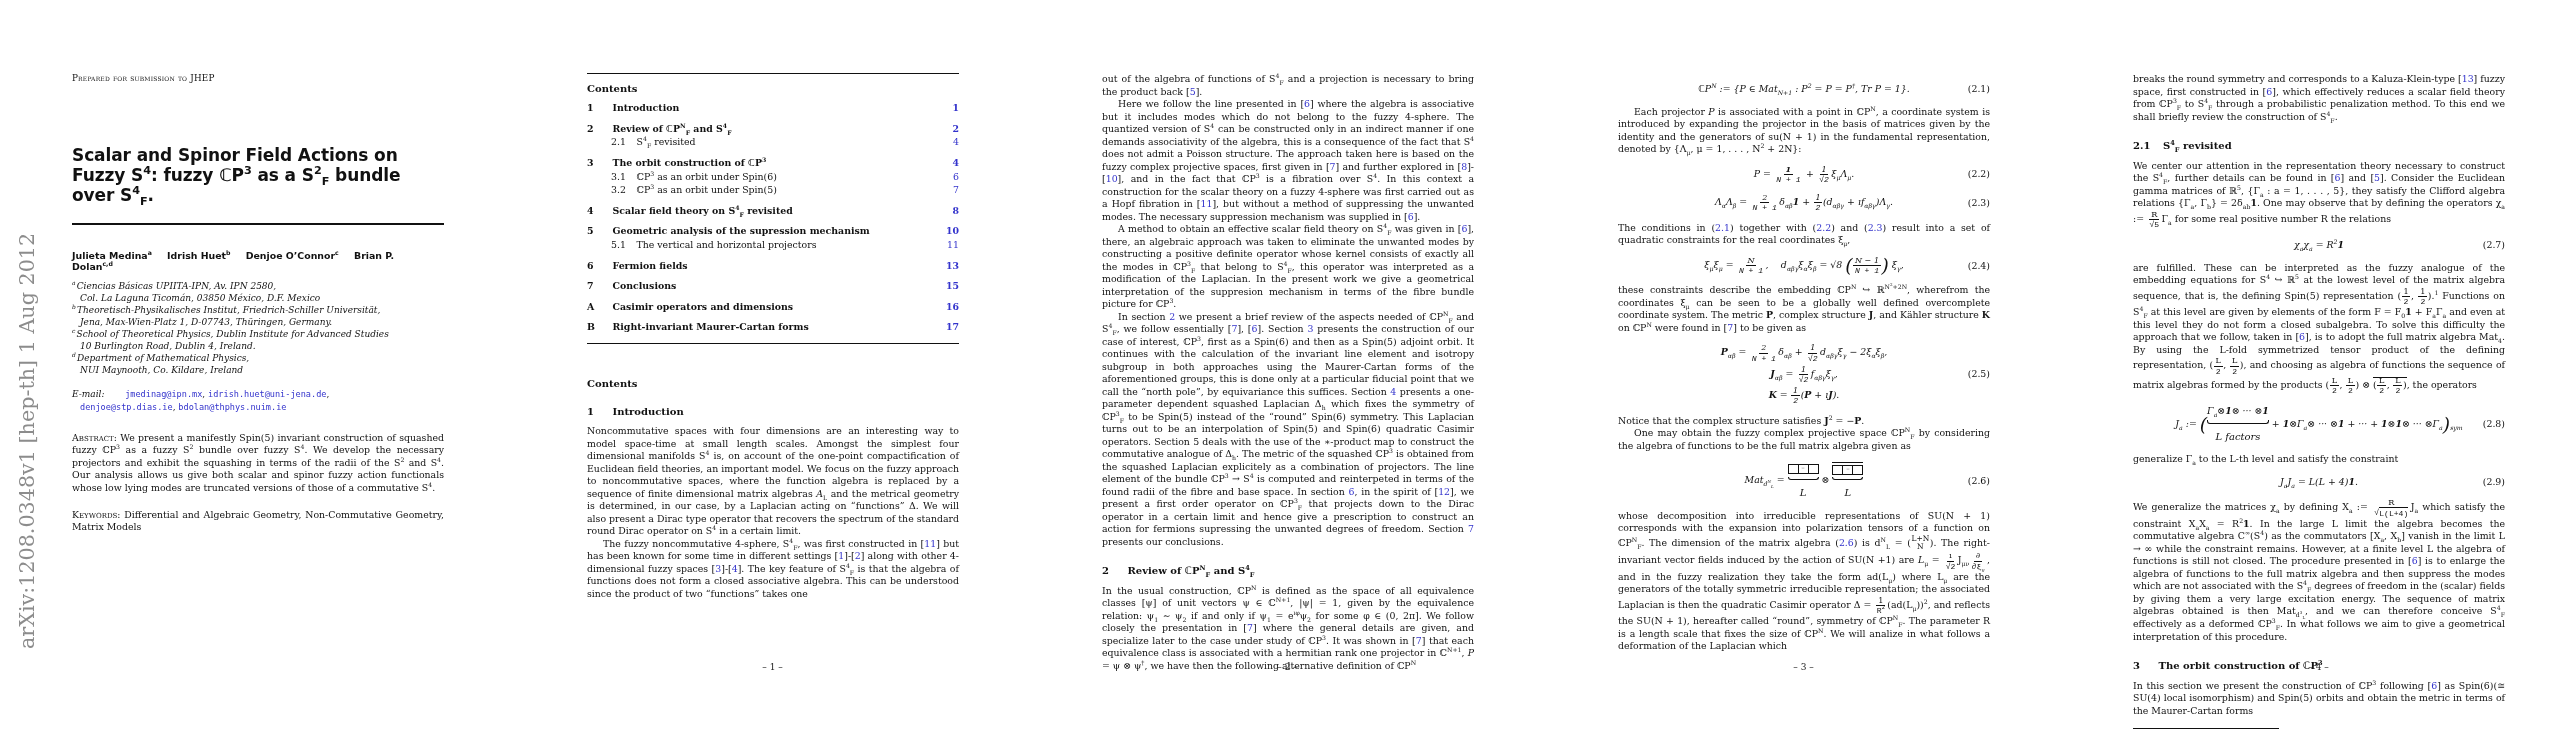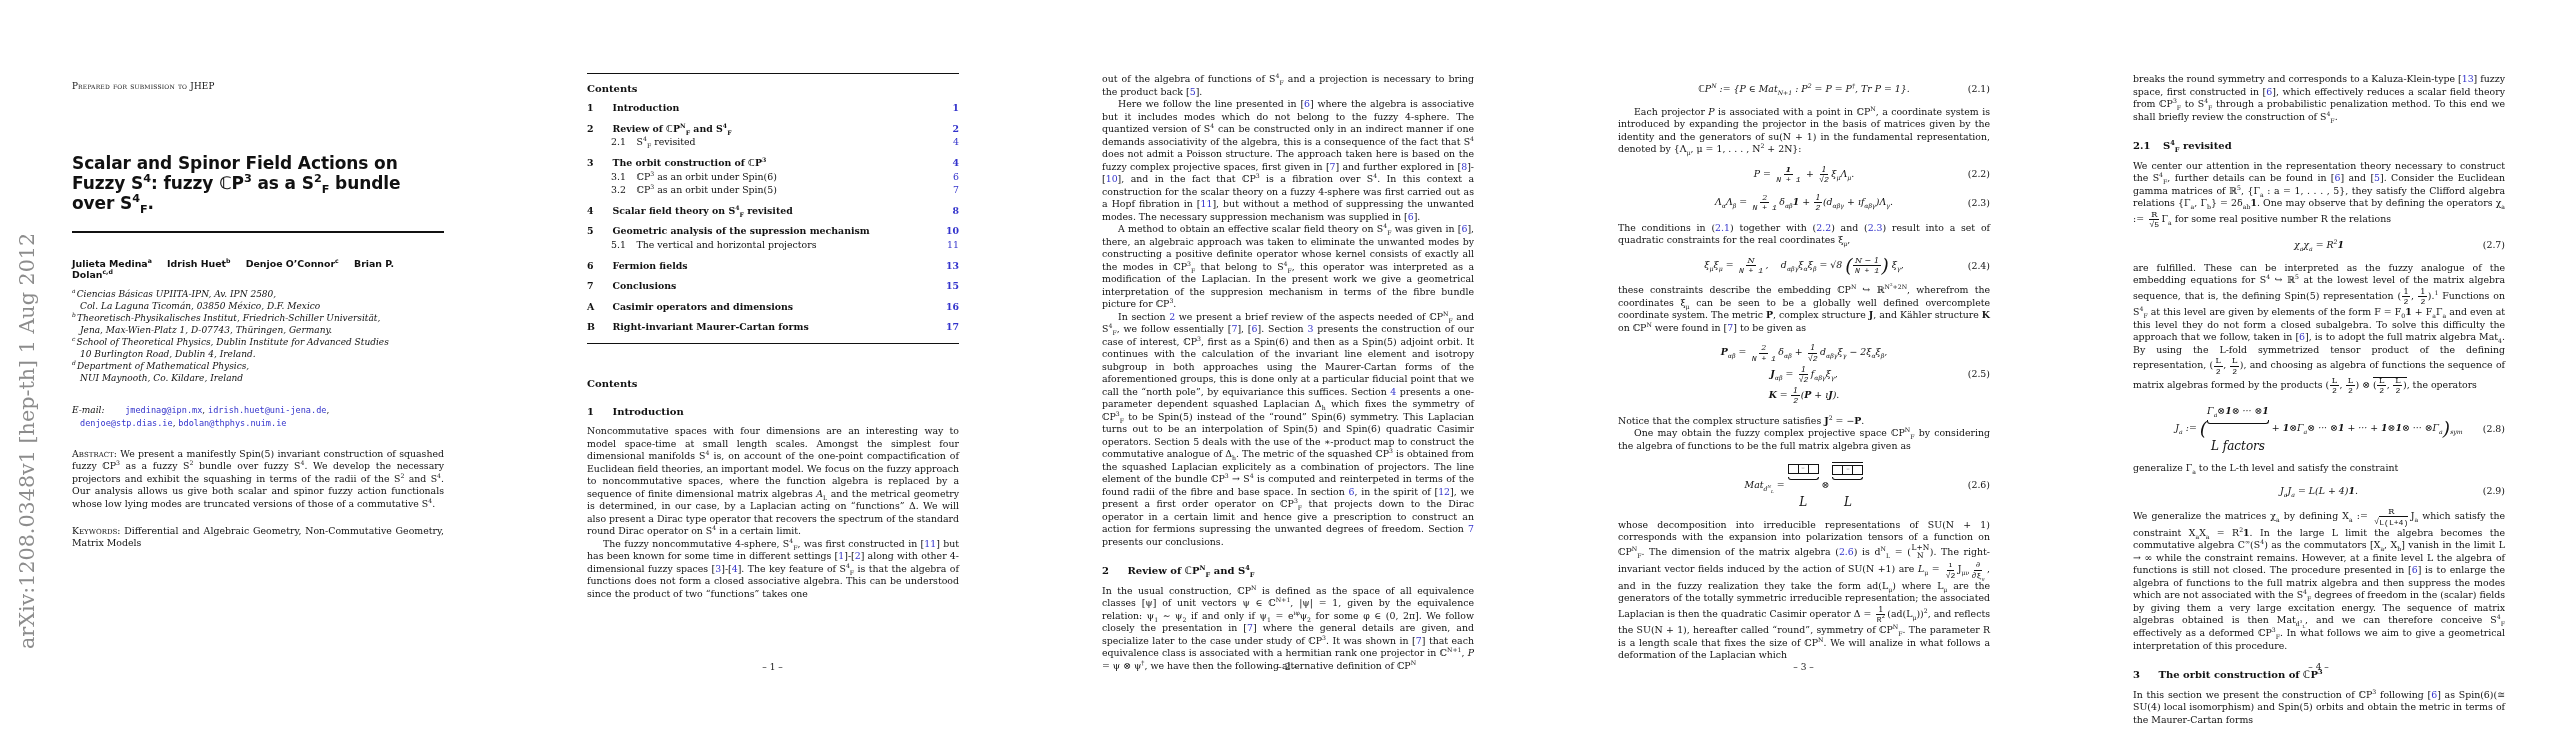--- a/index.html
+++ b/index.html
@@ -37,44 +37,44 @@
   .frac{display:inline-flex;flex-direction:column;align-items:center;vertical-align:middle;
         font-size:0.86em;line-height:1.15;padding:0 0.6px;}
   .ft{display:block;border-bottom:0.7px solid #111;padding:0 1.8px;}
   .fb{display:block;padding:0 1.8px;font-family:Liberation Mono, monospace;}
   .bin{display:inline-flex;align-items:center;vertical-align:middle;}
   .bstk{display:inline-flex;flex-direction:column;align-items:center;font-size:0.8em;line-height:1.1;margin:0 0.6px;}
   .ub{display:inline-flex;flex-direction:column;align-items:center;vertical-align:middle;}
   .ubc{display:block;}
   .ubb{display:block;align-self:stretch;height:2.4px;border:solid #111;border-width:0 0.7px 0.7px 0.7px;
        border-radius:0 0 3px 3px;margin-top:1.2px;}
-  .ubl{font-size:12px;margin-top:15px;font-style:italic;}
+  .ubl{font-size:10px;margin-top:6px;font-style:italic;}
   .yt{display:inline-flex;vertical-align:middle;font-style:normal;}
   .yt i{width:9px;height:8px;border:0.6px solid #111;border-left:none;font-size:5.5px;line-height:7.3px;
         text-align:center;font-style:normal;display:inline-block;}
   .yt i:first-child{border-left:0.6px solid #111;}
   .yt.conj{border-top:0.9px solid #111;padding-top:1.5px;}
   .big{font-size:200%;font-weight:300;vertical-align:middle;line-height:0;}
   .ov{border-top:0.8px solid #111;padding-top:0.6px;}
   .blu{color:#3333cc;}
   .lnk{color:#3333cc;font-family:"DejaVu Sans Mono",monospace;font-size:0.95em;}
   .cal{font-style:italic;}
   sup,sub{line-height:0;font-size:0.66em;}
 
   
-  .subnote{font-variant:small-caps;font-size:8.8px;letter-spacing:0.2px;margin-top:8px;}
+  .subnote{font-variant:small-caps;font-size:8.8px;letter-spacing:0.2px;}
   .title{font-family:"DejaVu Sans",sans-serif;font-weight:bold;font-size:17px;line-height:20px;
          letter-spacing:-0.1px;margin:62px 0 0 0;}
   .trule{height:1.9px;background:#111;margin-top:18px;}
   .authors{font-family:"DejaVu Sans",sans-serif;font-weight:bold;font-size:9.4px;margin-top:25.5px;}
   .auth{margin-right:12px;}
   .affils{margin-top:7.3px;font-style:italic;font-size:9px;line-height:12px;}
   .affil .al2{padding-left:8px;}
   .amark{margin-right:1.2px;}
-  .emails{margin-top:20px;font-size:9px;line-height:13.4px;}
+  .emails{margin-top:12px;font-size:9px;line-height:13.4px;}
   .elabel{font-style:italic;margin-right:20.7px;}
   .el2{padding-left:8px;}
   .abstract{margin-top:17px;text-indent:0;}
   .keywords{margin-top:14.6px;text-indent:0;}
   .sc{font-variant:small-caps;}
   .sidebar{position:absolute;left:14.6px;top:649px;transform-origin:0 0;transform:rotate(-90deg);
            white-space:nowrap;color:#8c8c8c;font-size:20.7px;}
 
   .fnblock{margin-top:11px;}
   .fnrule{width:146px;height:0.7px;background:#111;}

